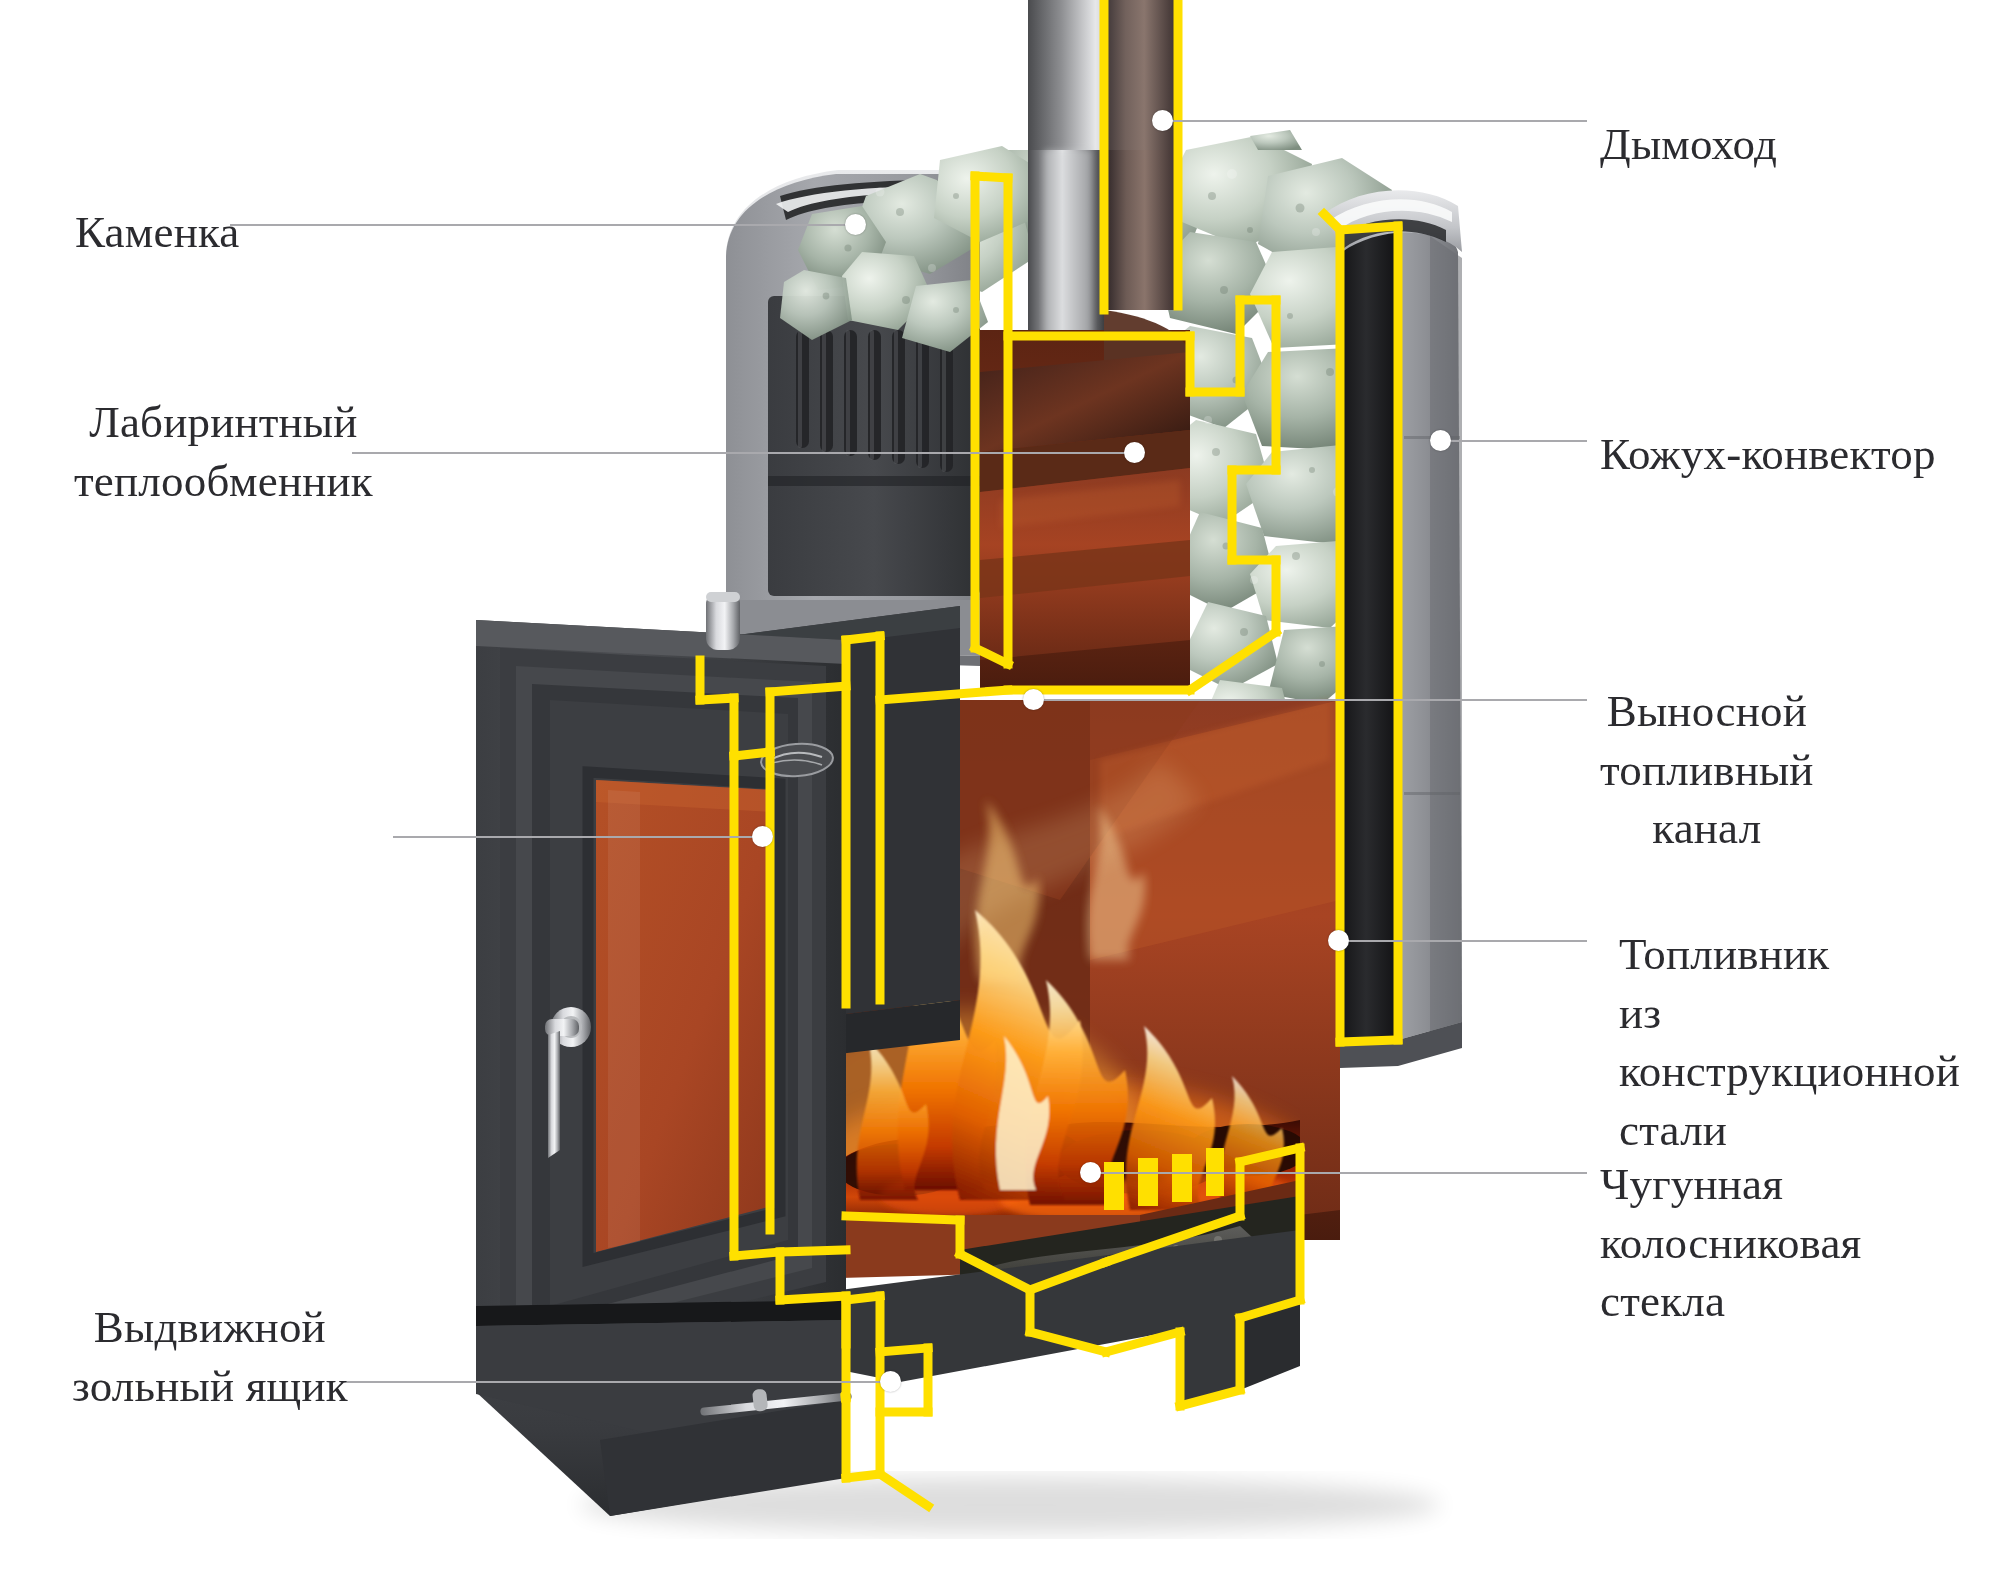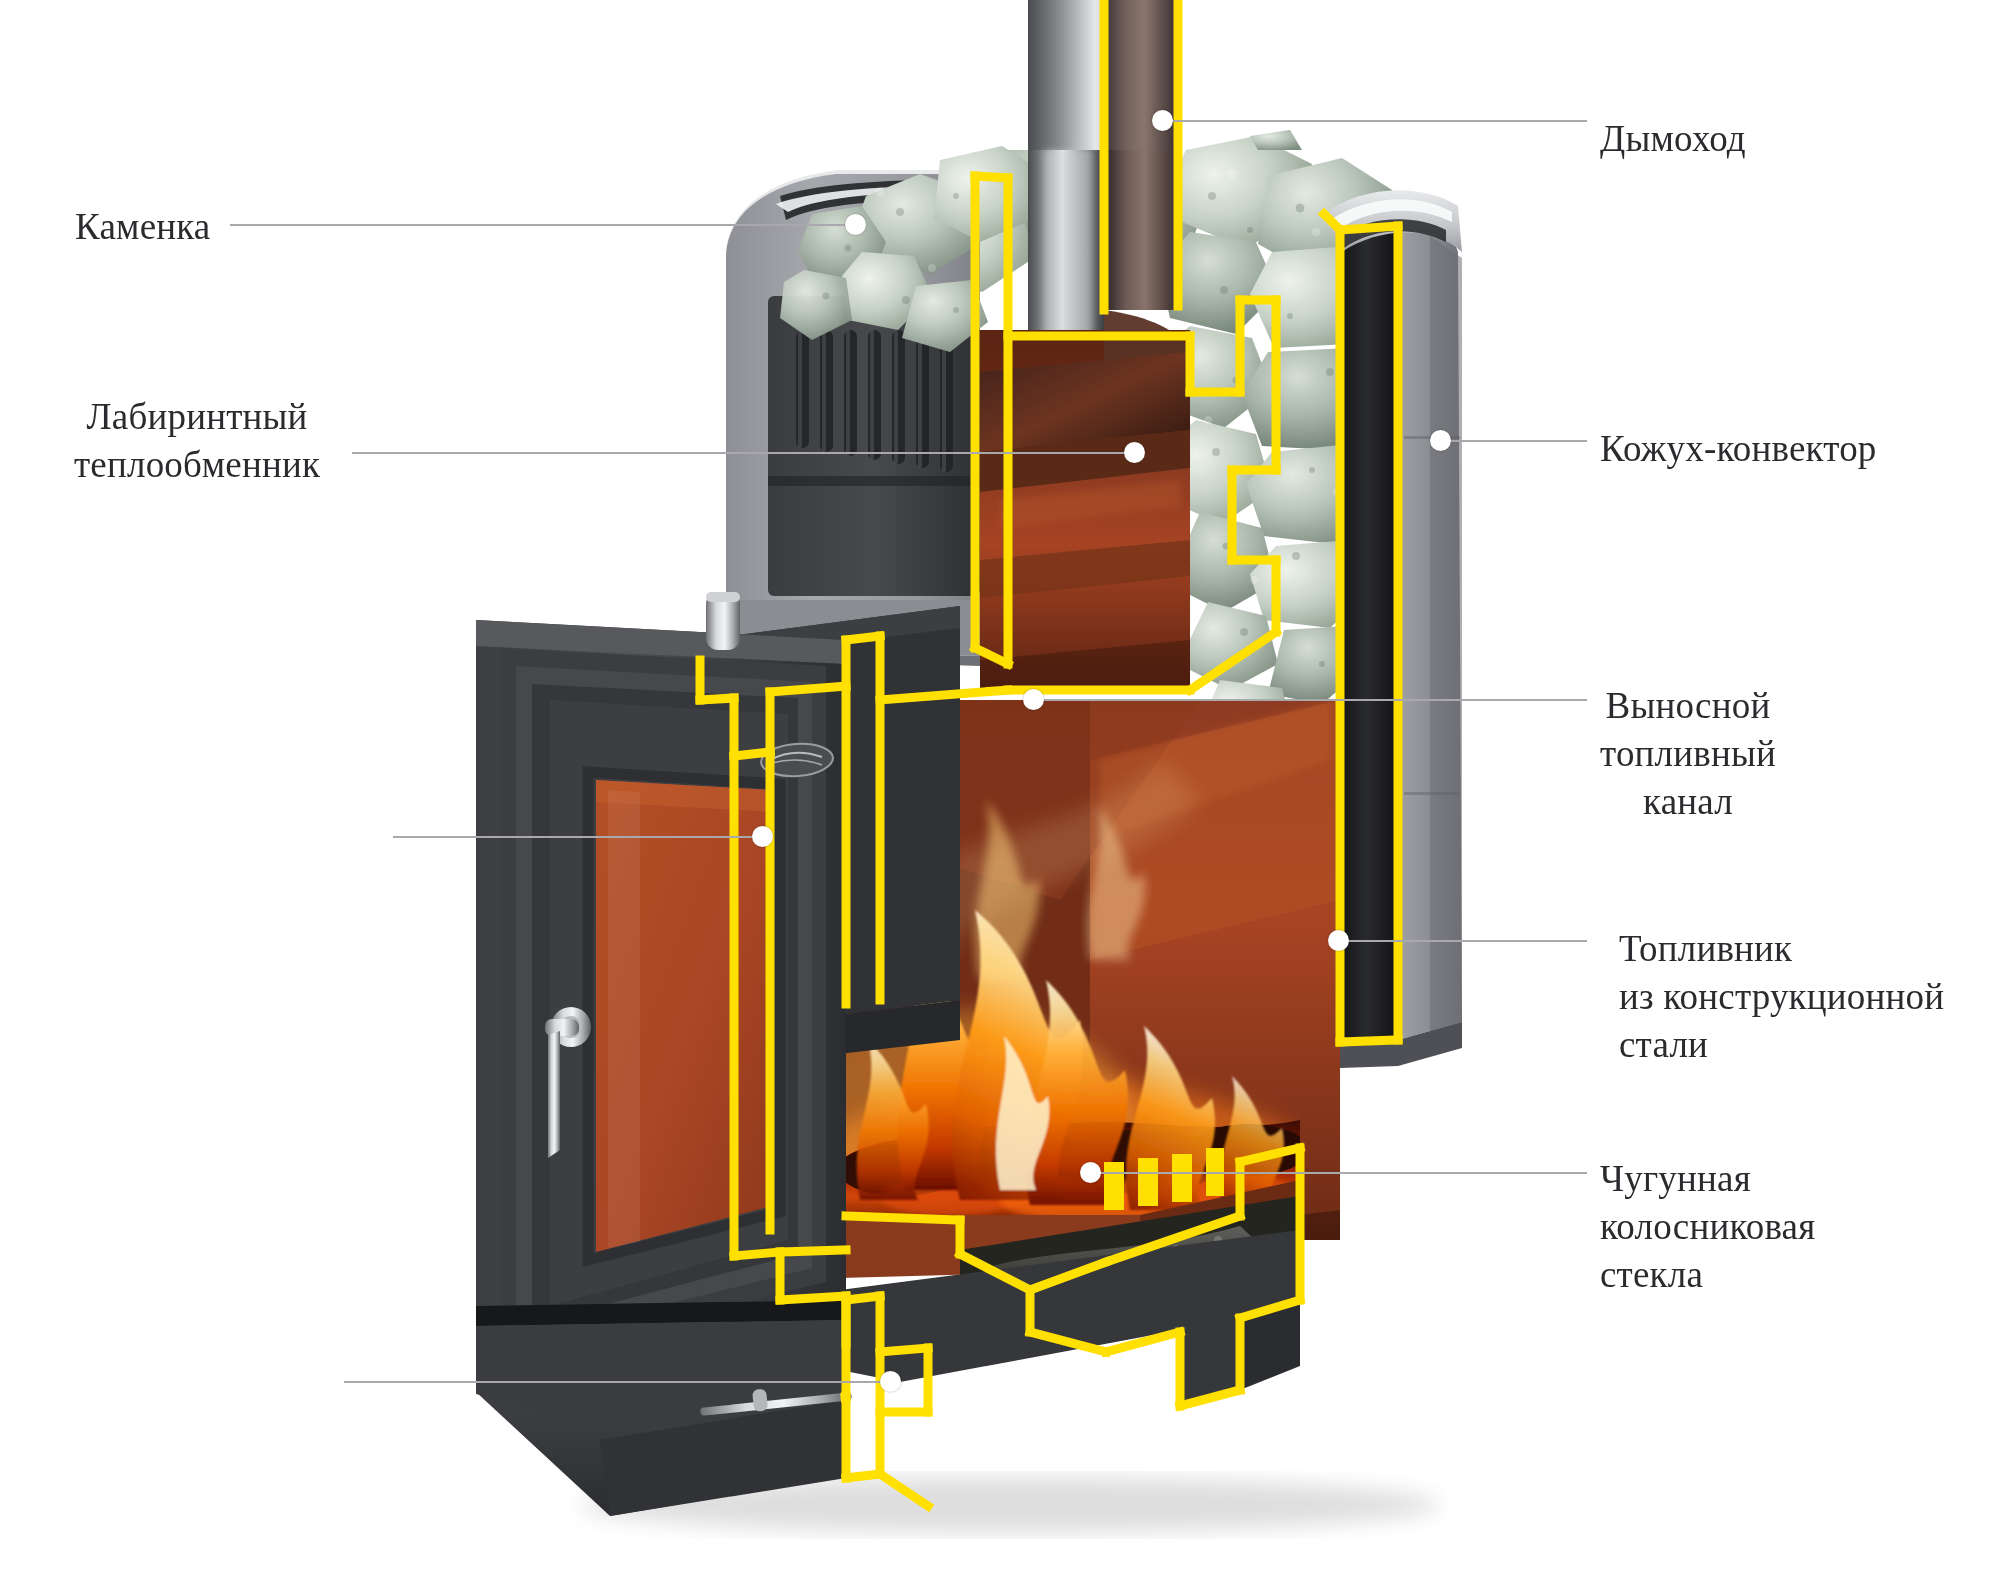--- a/index.html
+++ b/index.html
@@ -13,21 +13,21 @@
     height: 1590px;
     background: #ffffff;
     overflow: hidden;
     font-family: "Liberation Serif", "DejaVu Serif", serif;
   }
 
   
   .callout {
     position: absolute;
     color: #2b2b2f;
-    font-size: 37px;
+    font-size: 45px;
     line-height: 1.30;
     letter-spacing: 0.2px;
     white-space: pre-line;
   }
   .callout.left  { text-align: center; }
   .callout.right { text-align: left; }
 
   
   .leader {
     position: absolute;
@@ -608,20 +608,22 @@
 
   <div class="leader" style="left:1095px; top:1172px; width:492px;"></div>
   <div class="dot" style="left:1080px; top:1162px;"></div>
 
   <div class="callout left" style="left:75px;  top:203px;">Каменка</div>
 
   <div class="callout left" style="left:62px;  top:393px;margin-left:12px;">Лабиринтный
 теплообменник</div>
 
 
+  <div class="callout left" style="left:72px;  top:1298px;">Выдвижной
+зольный ящик</div>
 
   <div class="callout right" style="left:1600px; top:115px;">Дымоход</div>
 
   <div class="callout right" style="left:1600px; top:425px;">Кожух-конвектор</div>
 
   <div class="callout right" style="left:1600px; top:682px;text-align:center;">Выносной
 топливный
 канал</div>
 
   <div class="callout right" style="left:1600px; top:925px;margin-left:19px;">Топливник

